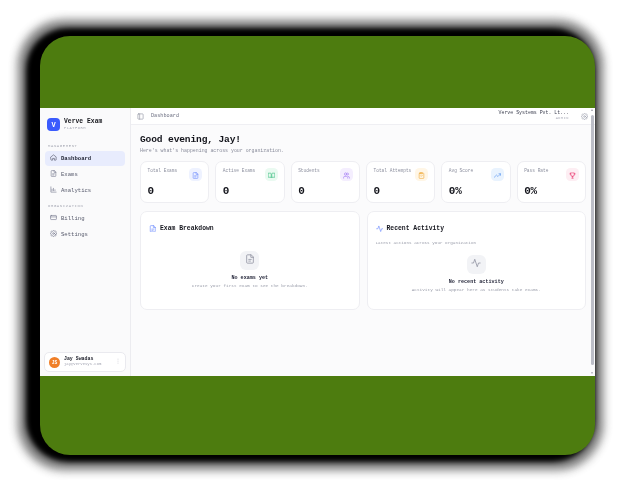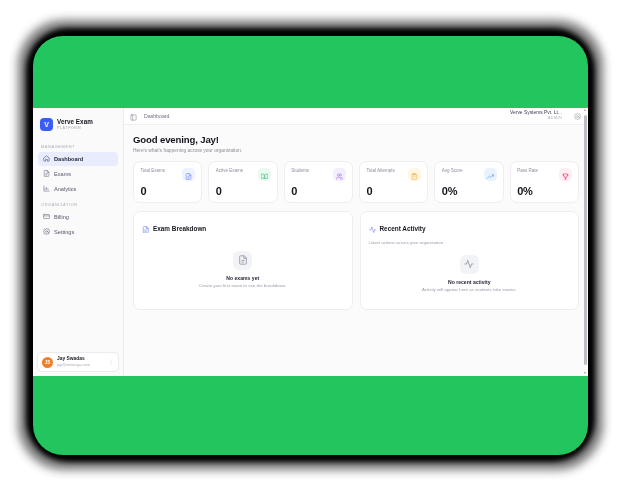--- a/index.html
+++ b/index.html
@@ -30,25 +30,26 @@
   .shadow-core {
     position: absolute;
     left: 26px; top: 28px;
     width: 569px; height: 434px;
     border-radius: 42px;
     background: #000000;
     filter: blur(2.5px);
   }
   .device {
     position: absolute;
-    left: 33px; top: 36px;
+    left: 40px; top: 36px;
     width: 555px; height: 419px;
-    background: #22c55e;
+    background: #4d7c0f;
     border-radius: 30px;
     overflow: hidden;
+    font-family: Liberation Mono, monospace;
   }
 
   
   .app {
     position: absolute;
     left: 0px; top: 72px;
     width: 555px; height: 268px;
     display: flex;
     background: #ffffff;
     overflow: hidden;

